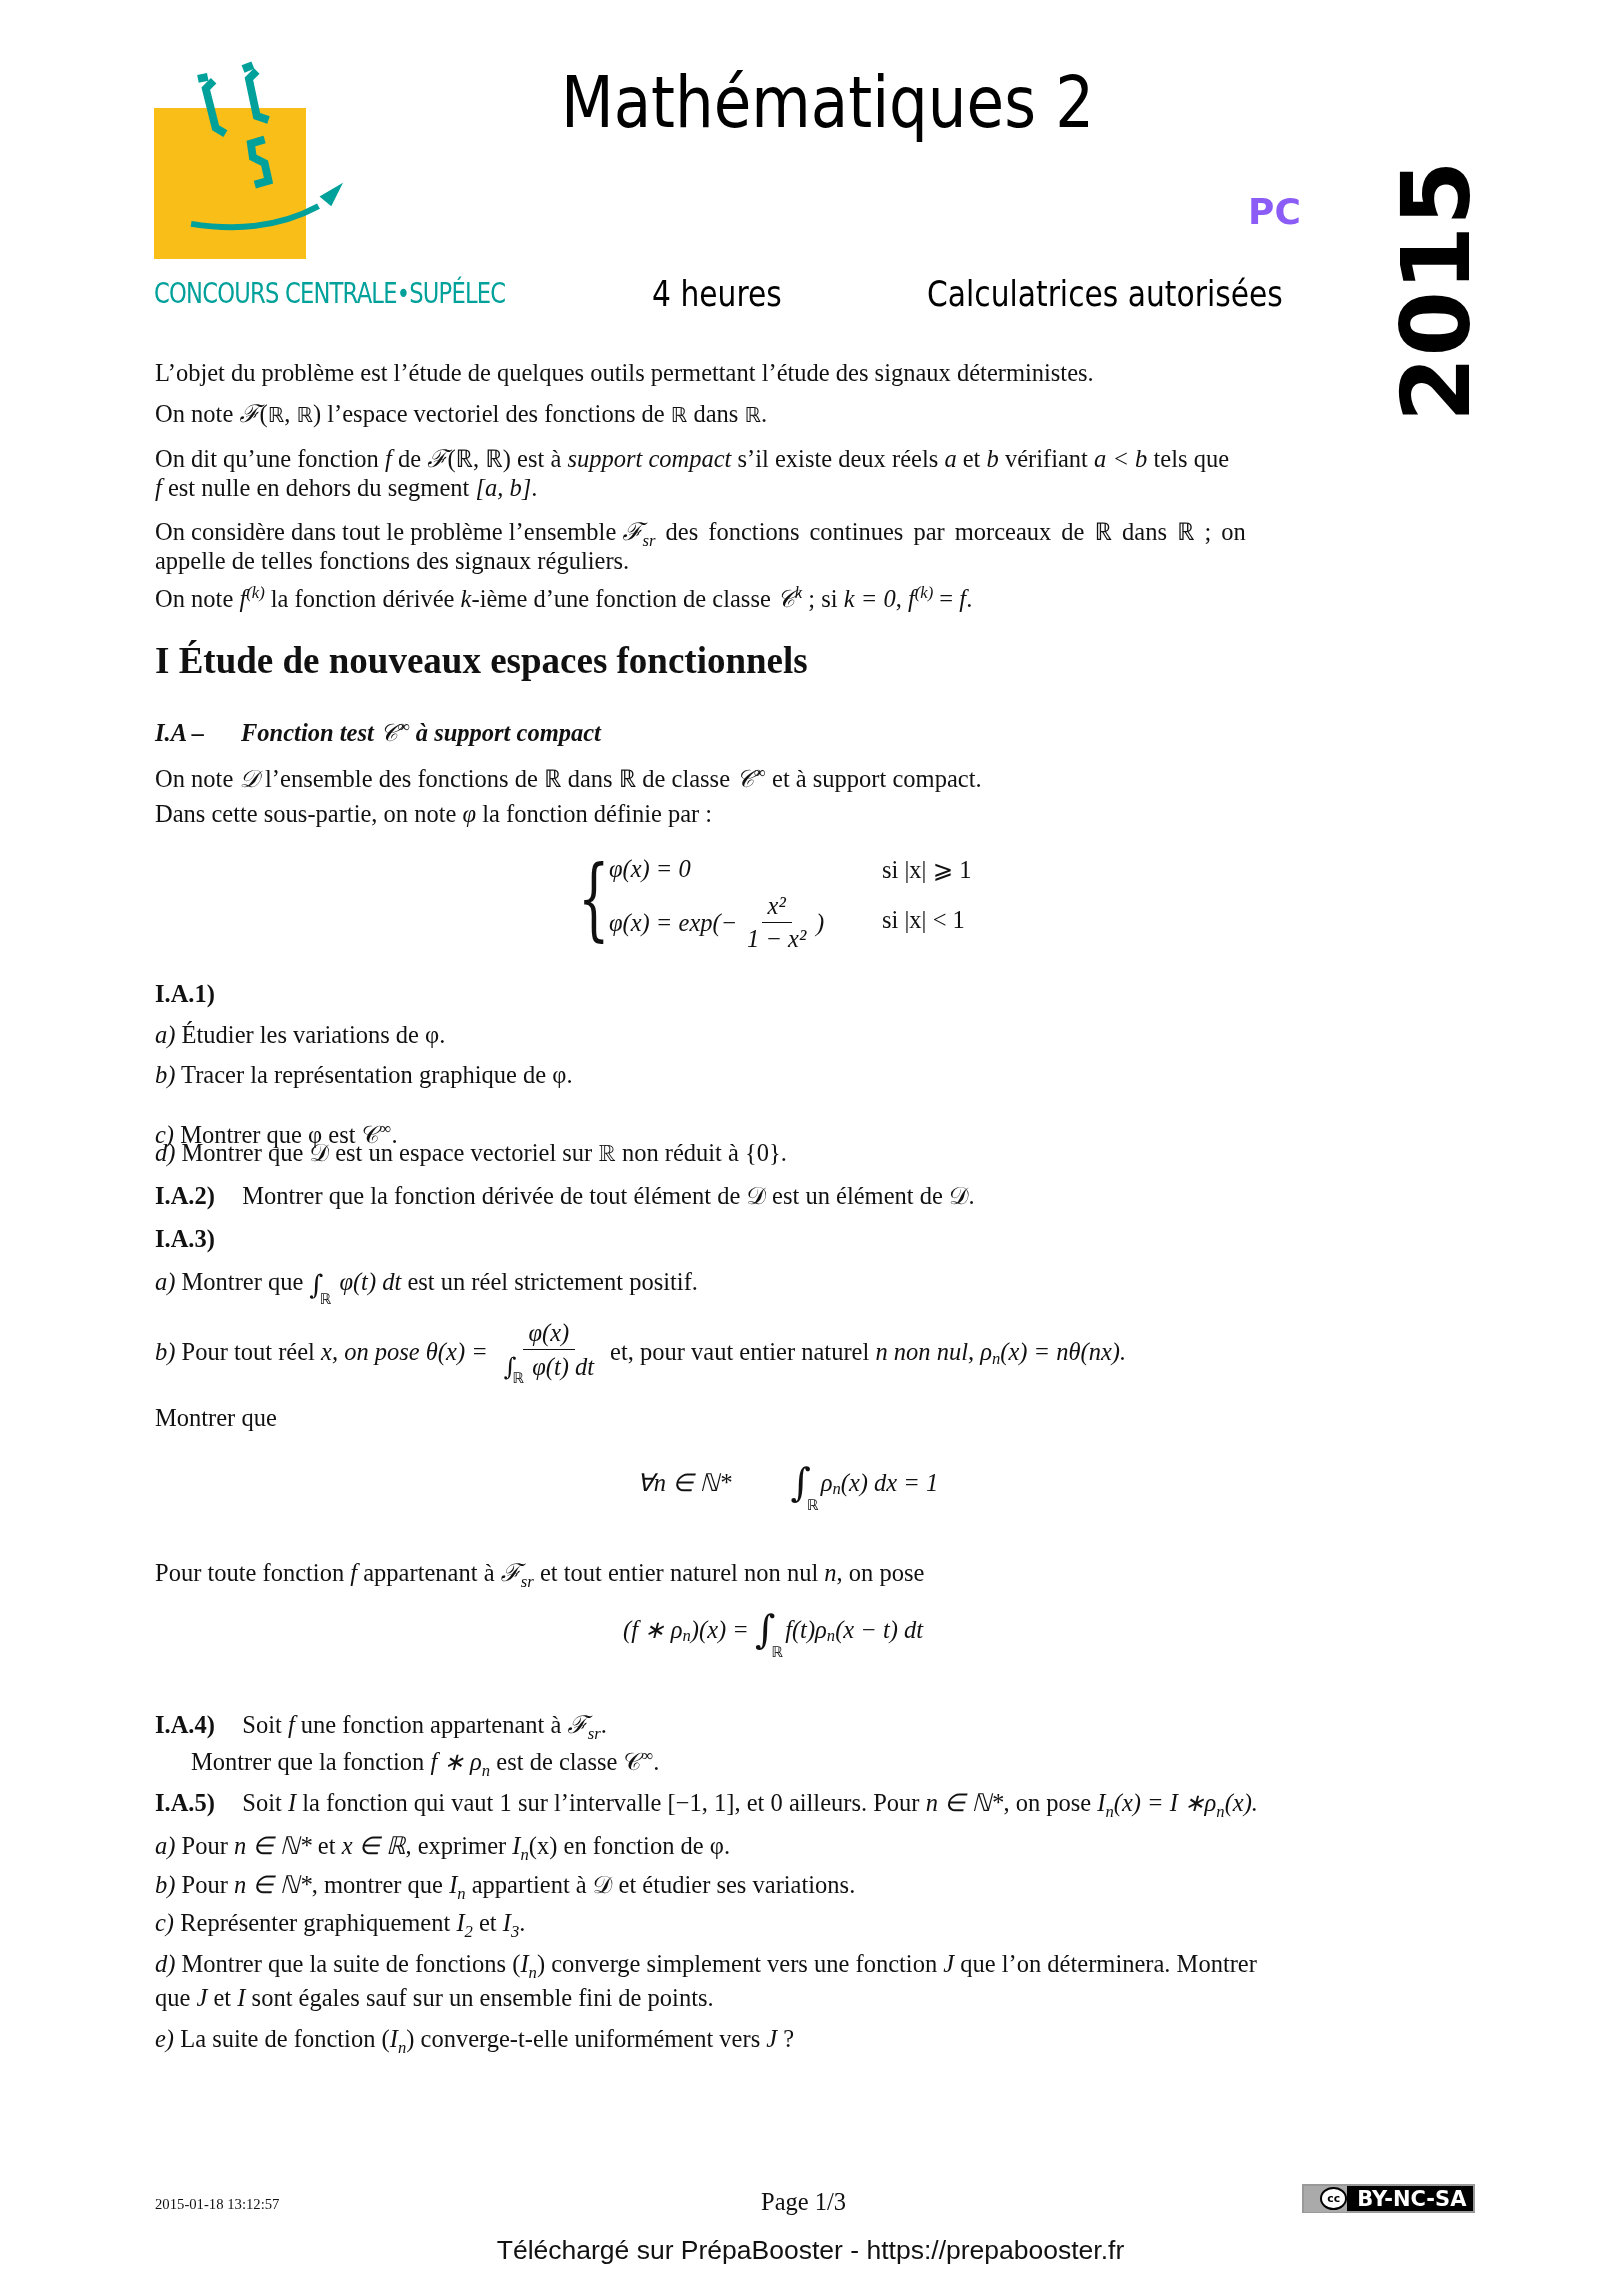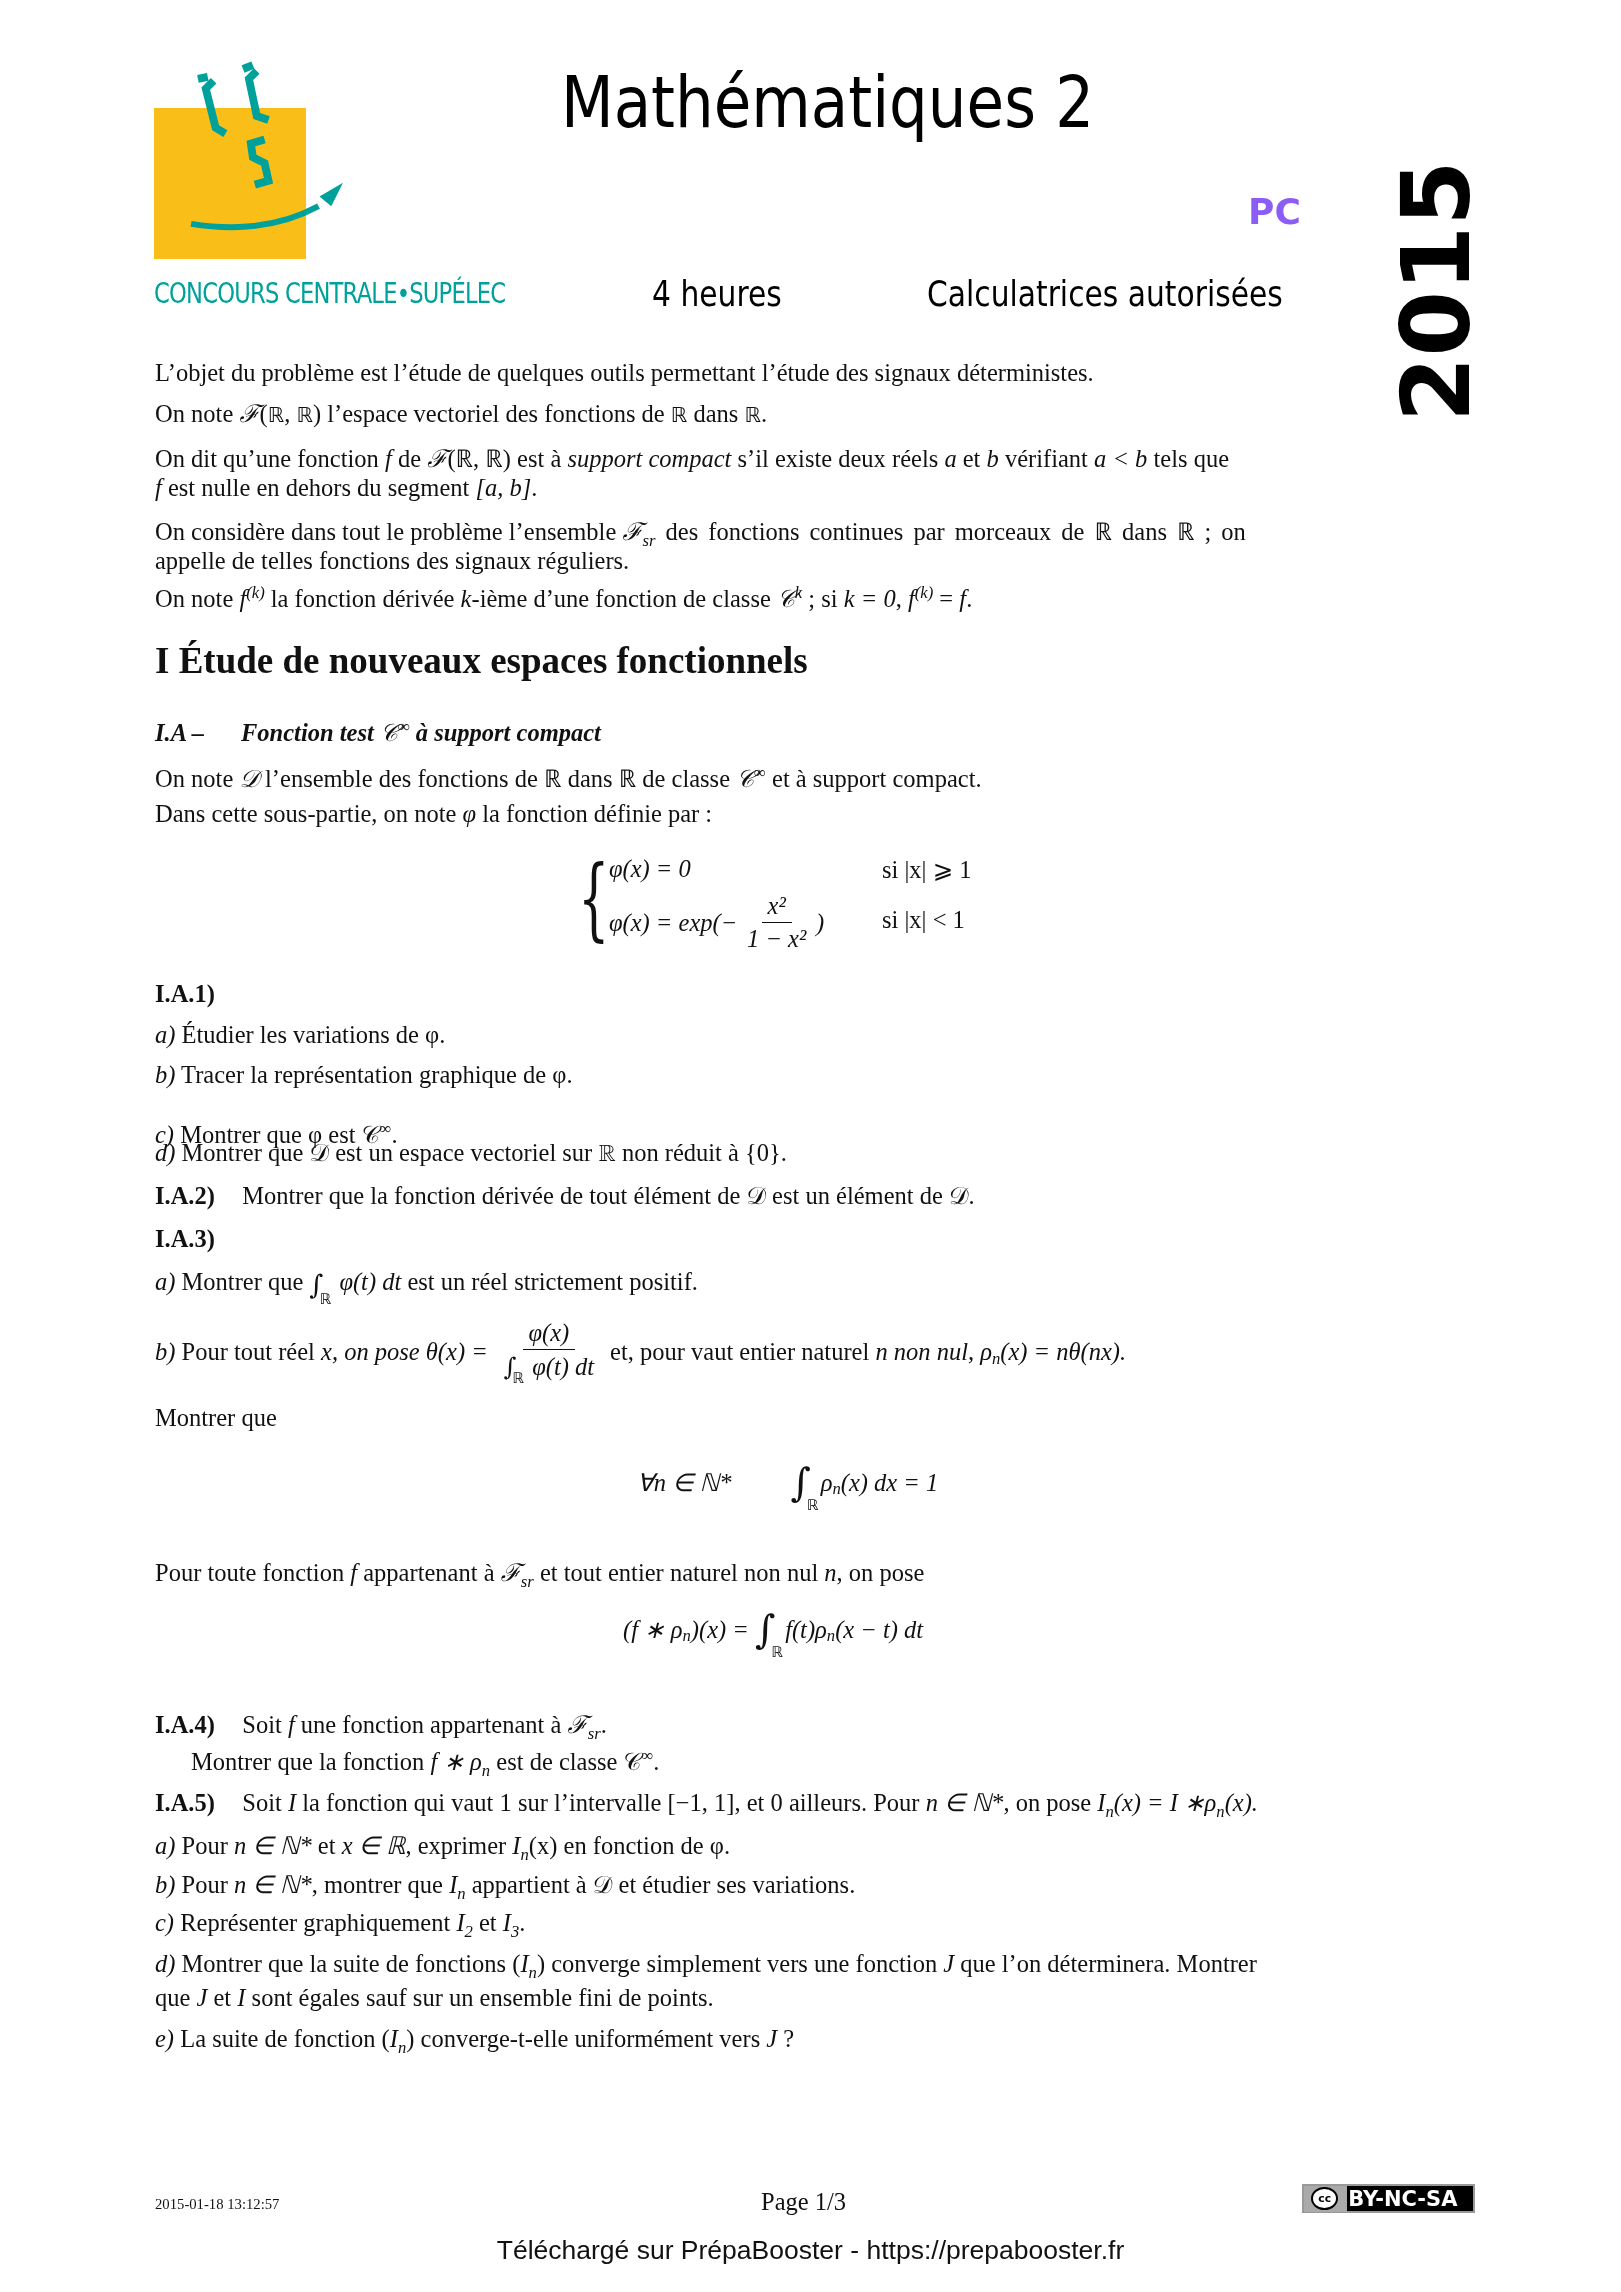--- a/index.html
+++ b/index.html
@@ -38,21 +38,21 @@
   .row2 { position: absolute; left: 31px; top: 37px; }
   .cond1 { position: absolute; left: 304px; top: 0; }
   .cond2 { position: absolute; left: 304px; top: 51px; }
 
   .display { position: absolute; }
 
   
   #footer-date { left: 155px; top: 2196px; font-size: 14.7px; }
   #footer-page { left: 761px; top: 2188px; font-size: 24.5px; }
   #cc-badge { left: 1302px; top: 2184px; width: 173px; height: 29px; background: #000; border: 2px solid #999; box-sizing: border-box; display: flex; align-items: center; }
-  #cc-circle { width: 27.4px; height: 23.5px; margin-left: 7px; border-radius: 50%; background: #fff; border: 2px solid #000; box-sizing: border-box; font-family: "DejaVu Sans", sans-serif; font-weight: bold; font-size: 10.8px; display: flex; align-items: center; justify-content: center; color: #000; }
+  #cc-circle { width: 27.4px; height: 23.5px; margin-left: 16px; border-radius: 50%; background: #fff; border: 2px solid #000; box-sizing: border-box; font-family: "DejaVu Sans", sans-serif; font-weight: bold; font-size: 10.8px; display: flex; align-items: center; justify-content: center; color: #000; }
   #cc-grey { position: absolute; left: 0; top: 0; width: 43px; height: 25.5px; background: #aaa; z-index: 0; }
   #cc-text { color: #fff; font-family: "DejaVu Sans", sans-serif; font-weight: bold; font-size: 21px; margin-left: 9.8px; position: relative; z-index: 1; }
   #download-note { left: 0; width: 1621px; text-align: center; top: 2235px; font-family: "Liberation Sans", sans-serif; font-size: 26.5px; }
 </style>
 </head>
 <body>
 
 <div class="page">
 
   <div class="abs" id="logo-box"></div>

